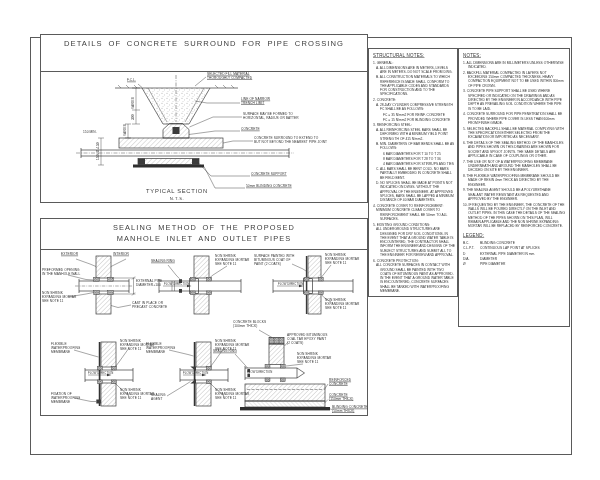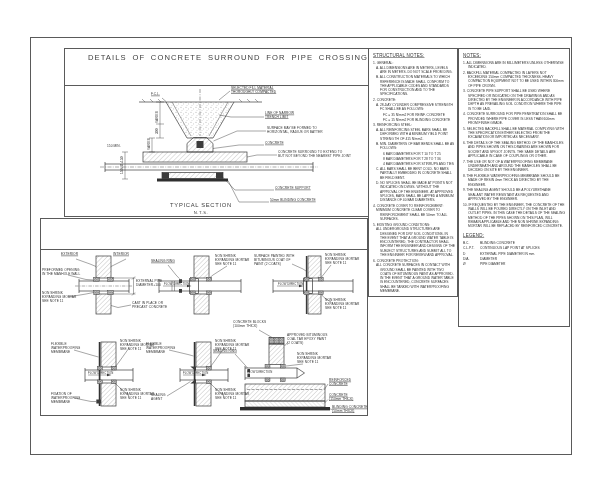--- a/index.html
+++ b/index.html
@@ -4,21 +4,21 @@
 <style>
   html,body { margin:0; padding:0; }
   body {
     width:600px; height:480px; position:relative;
     background:#ffffff; font-family:"Liberation Sans", sans-serif; color:#2b2b2b;
     -webkit-font-smoothing:antialiased;
   }
   .sheet { position:absolute; inset:0; background:#fff; overflow:hidden; }
   .frame { position:absolute; left:30px; top:37px; width:540px; height:416px; border:1px solid #5a5a5a; }
   .panel { position:absolute; border:1px solid #5a5a5a; background:#fff; }
-  #panel1 { left:40px; top:48px; width:326px; height:167px;margin-left:24px; }
+  #panel1 { left:40px; top:34px; width:326px; height:167px; }
   #panel2 { left:40px; top:218px; width:326px; height:196px; }
   .ptitle { border-bottom:1px solid #5a5a5a; text-align:center; padding-top:3px;
             letter-spacing:1.1px; word-spacing:2.5px; font-size:7.6px; line-height:1.5; color:#3c3c3c; }
   #panel1 .ptitle { height:33px; }
   #panel2 .ptitle { height:27px; font-size:7.4px; }
   .draw { position:relative; width:100%; }
   #panel1 .draw { height:133px; }
   #panel2 .draw { height:168px; }
   svg.linework { position:absolute; left:0; top:0; }
   .lbl { position:absolute; font-size:6.2px; line-height:1.18; color:#333; white-space:pre;
@@ -115,20 +115,22 @@
       <div class="lbl rot" style="left:82px;top:64px">VARIES</div>
       <div class="lbl" style="left:42px;top:58px">150 MIN.</div>
       <div class="lbl rot" style="left:55px;top:88px">150+Ø+150</div>
       <div class="cap" id="cap1">TYPICAL SECTION</div>
       <div class="cap" id="cap2">N.T.S.</div>
     </div>
   </div>
 
   <div class="panel" id="panel2">
     <div class="ptitle">
+      <div>SEALING METHOD OF THE PROPOSED</div>
+      <div>MANHOLE INLET AND OUTLET PIPES</div>
     </div>
     <div class="draw">
       <svg class="linework" width="326" height="168" viewBox="0 0 326 168">
         <defs>
           <pattern id="w2" width="3.2" height="3.2" patternUnits="userSpaceOnUse" patternTransform="rotate(45)">
             <line x1="0" y1="0" x2="0" y2="3.2" stroke="#8a8a8a" stroke-width="0.5"></line>
           </pattern>
           <pattern id="c2" width="3" height="3" patternUnits="userSpaceOnUse" patternTransform="rotate(-45)">
             <line x1="0" y1="0" x2="0" y2="3" stroke="#9a9a9a" stroke-width="0.45"></line>
           </pattern>

